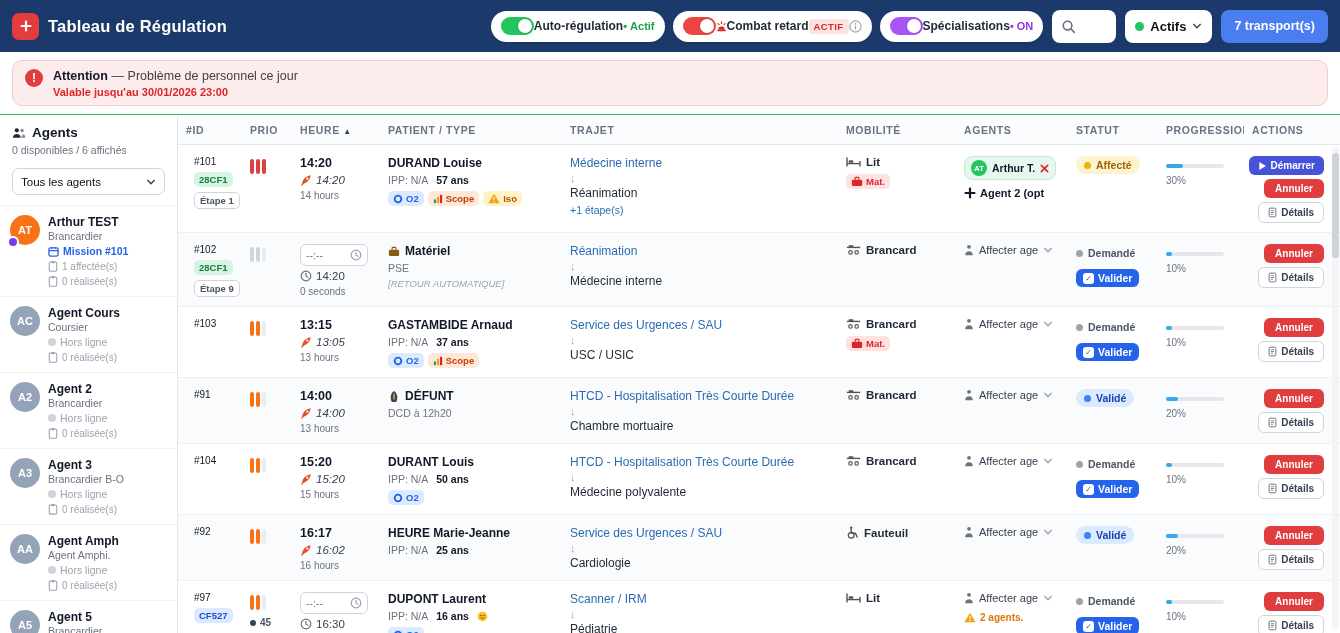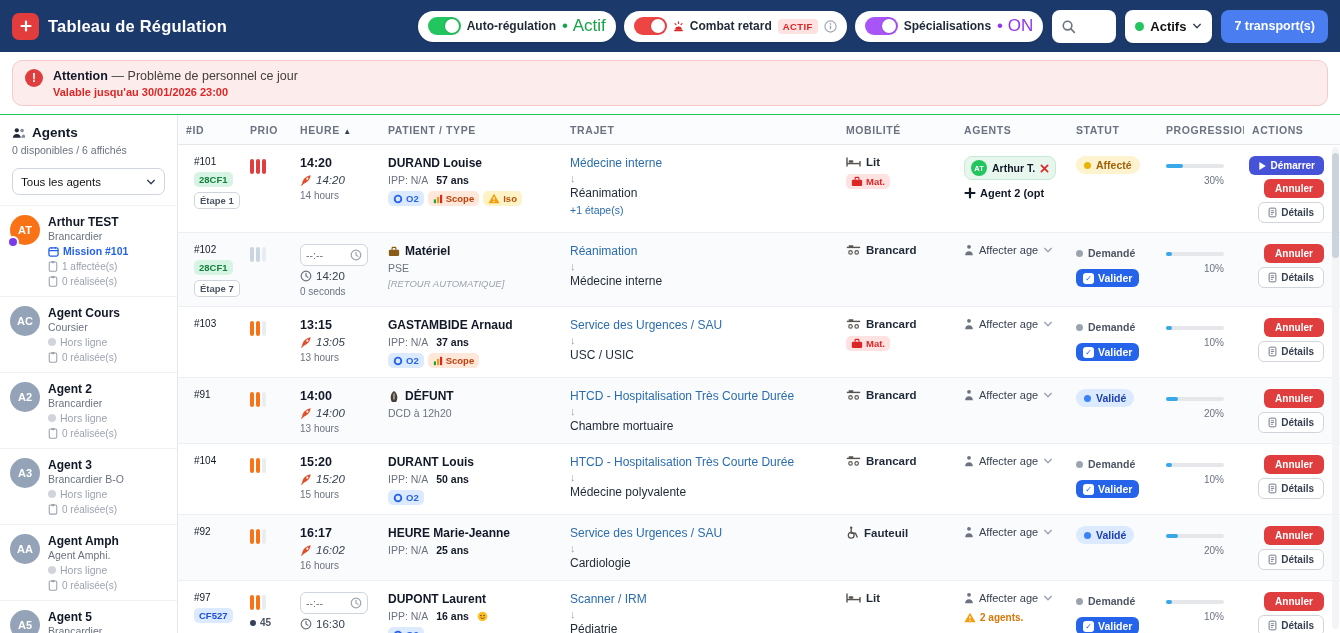--- a/index.html
+++ b/index.html
@@ -10,25 +10,25 @@
   .ic svg{display:block}
   .app{height:633px;display:flex;flex-direction:column}
 
   
   .topbar{height:52px;background:#1b3a6b;display:flex;align-items:center;padding:0 12px;gap:12px;flex:0 0 auto}
   .brand{display:flex;align-items:center;gap:9px}
   .logo{width:27px;height:27px;border-radius:7px;background:#e23c3c;color:#fff;display:flex;align-items:center;justify-content:center}
   .app-title{color:#fff;font-size:16.5px;font-weight:bold;letter-spacing:.2px}
   .topbar-right{margin-left:auto;display:flex;align-items:center;gap:9px}
   .toggles{display:flex;gap:8px}
-  .toggle-pill{background:#fff;border-radius:17px;height:31px;display:flex;align-items:center;gap:6px;padding:0 10px;white-space:nowrap;box-shadow:0 1px 2px rgba(0,0,0,.15)}
+  .toggle-pill{background:#fff;border-radius:17px;height:31px;display:flex;align-items:center;padding:0 10px;white-space:nowrap;box-shadow:0 1px 2px rgba(0,0,0,.15)}
   .switch{width:33px;height:18px;border-radius:10px;position:relative;display:inline-block}
   .knob{position:absolute;right:2px;top:2px;width:14px;height:14px;border-radius:50%;background:#fff;box-shadow:0 0 2px rgba(0,0,0,.3)}
   .tg-label{font-weight:600;font-size:12px;color:#1f2937}
-  .tg-state{font-size:17px;font-weight:normal}
+  .tg-state{font-size:11px;font-weight:bold}
   .tg-badge{font-size:9.5px;font-weight:bold;background:#fee2e2;padding:2px 5px;border-radius:4px;letter-spacing:.4px}
   .ic-info{color:#9ca3af}
   .searchbox{background:#fff;border-radius:8px;height:33px;width:64px;display:flex;align-items:center;padding:0 9px;color:#6b7280;gap:5px}
   .searchbox input{border:0;outline:0;width:100%;font-size:12px;background:transparent}
   .filter-select{background:#fff;border-radius:8px;height:33px;display:flex;align-items:center;gap:6px;padding:0 10px;font-weight:bold;font-size:13px;color:#111;box-shadow:0 1px 2px rgba(0,0,0,.15)}
   .gdot{width:9px;height:9px;border-radius:50%;background:#22c55e;display:inline-block}
   .sel-chevron{color:#374151}
   .btn-transports{background:#4a7df0;color:#fff;height:33px;border:0;border-radius:8px;padding:0 13px;font-size:12.5px;font-weight:600}
 
   
@@ -115,21 +115,21 @@
   .st-affecte .sdot{background:#eab308}
   .st-demande{background:transparent;color:#4b5563;padding-left:0}
   .st-demande .sdot{background:#9ca3af}
   .st-valide{background:#dbeafe;color:#1e40af}
   .st-valide .sdot{background:#3b82f6}
   .btn-valider{margin-top:7px;display:flex;gap:4px;align-items:center;background:#2563eb;color:#fff;border:0;border-radius:6px;font-size:10.5px;font-weight:bold;padding:3px 7px}
   .vcheck{background:#fff;color:#2563eb;width:11px;height:11px;border-radius:3px;font-size:8px;display:flex;align-items:center;justify-content:center;font-weight:bold}
   .c-prog{padding-top:4px}
   .track{width:58px;height:4px;background:#e5e7eb;border-radius:2px;margin-top:4px}
   .fillbar{height:100%;background:#38a8e8;border-radius:2px}
-  .pct{font-size:10px;color:#6b7280;margin-top:7px;width:58px;text-align:right}
+  .pct{font-size:10px;color:#6b7280;margin-top:7px;width:58px;text-align:left}
   .c-actions{display:flex;flex-direction:column;align-items:flex-end;gap:4px;padding-right:16px}
   .btn{display:inline-flex;align-items:center;justify-content:center;gap:4px;border:0;border-radius:6px;font-size:10px;font-weight:bold;padding:4px 9px;min-width:60px}
   .b-start{background:#4653d8;color:#fff}
   .b-cancel{background:#e03e3e;color:#fff}
   .b-details{background:#fff;color:#374151;border:1px solid #d1d5db;font-weight:600}
   .b-details .ic{color:#6b7280}
   .vscroll{position:absolute;right:1px;top:32px;bottom:4px;width:7px;background:#f3f4f6;border-radius:4px}
   .vthumb{width:7px;height:105px;background:#cdd3da;border-radius:4px;margin-top:6px}
 </style>
 </head>
@@ -515,21 +515,21 @@
                   </svg>
                 </span>
                 <span>Détails</span>
               </button>
             </div>
           </div>
           <div class="trow alt">
             <div class="cell c-id">
               <div class="rid">#102</div>
               <span class="pill code-green">28CF1</span>
-              <span class="pill etape">Étape 7</span>
+              <span class="pill etape">Étape 9</span>
             </div>
             <div class="cell c-prio">
               <div class="bars">
                 <span class="bar" style="background:#cbd5e1"></span>
                 <span class="bar" style="background:#cbd5e1"></span>
                 <span class="bar" style="background:#e9edf1"></span>
               </div>
             </div>
             <div class="cell c-heure">
               <div class="time-input">

